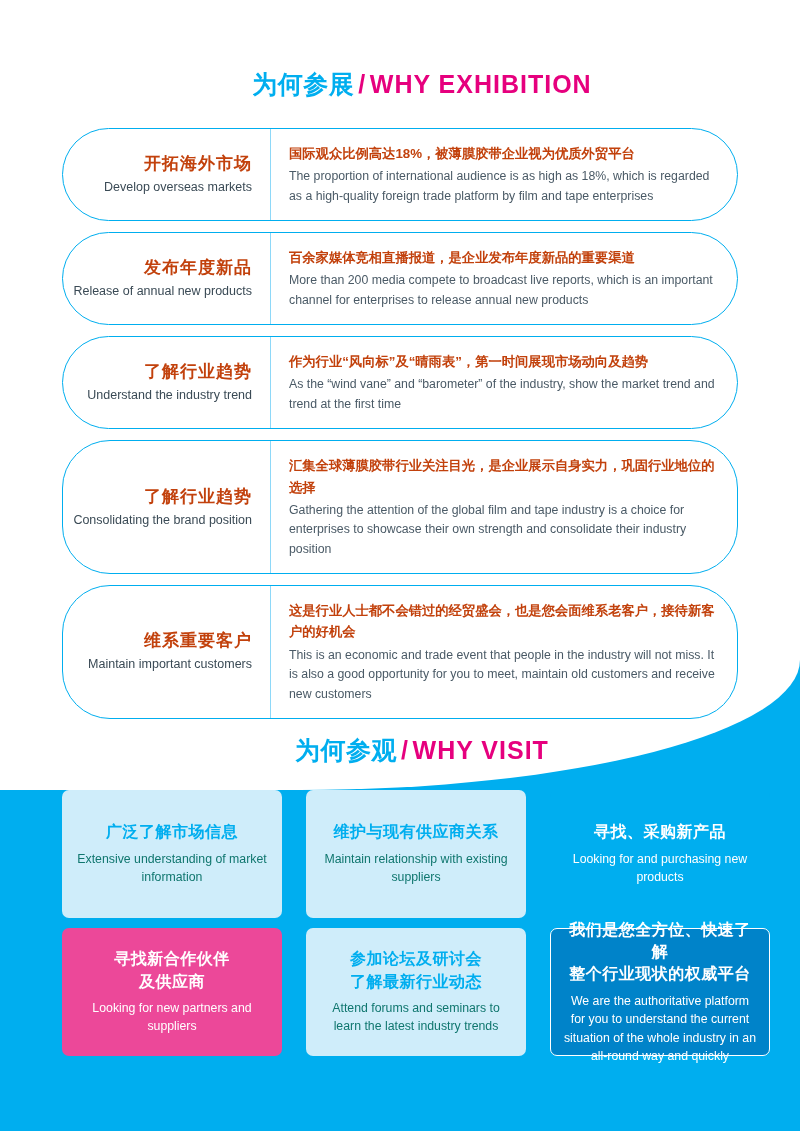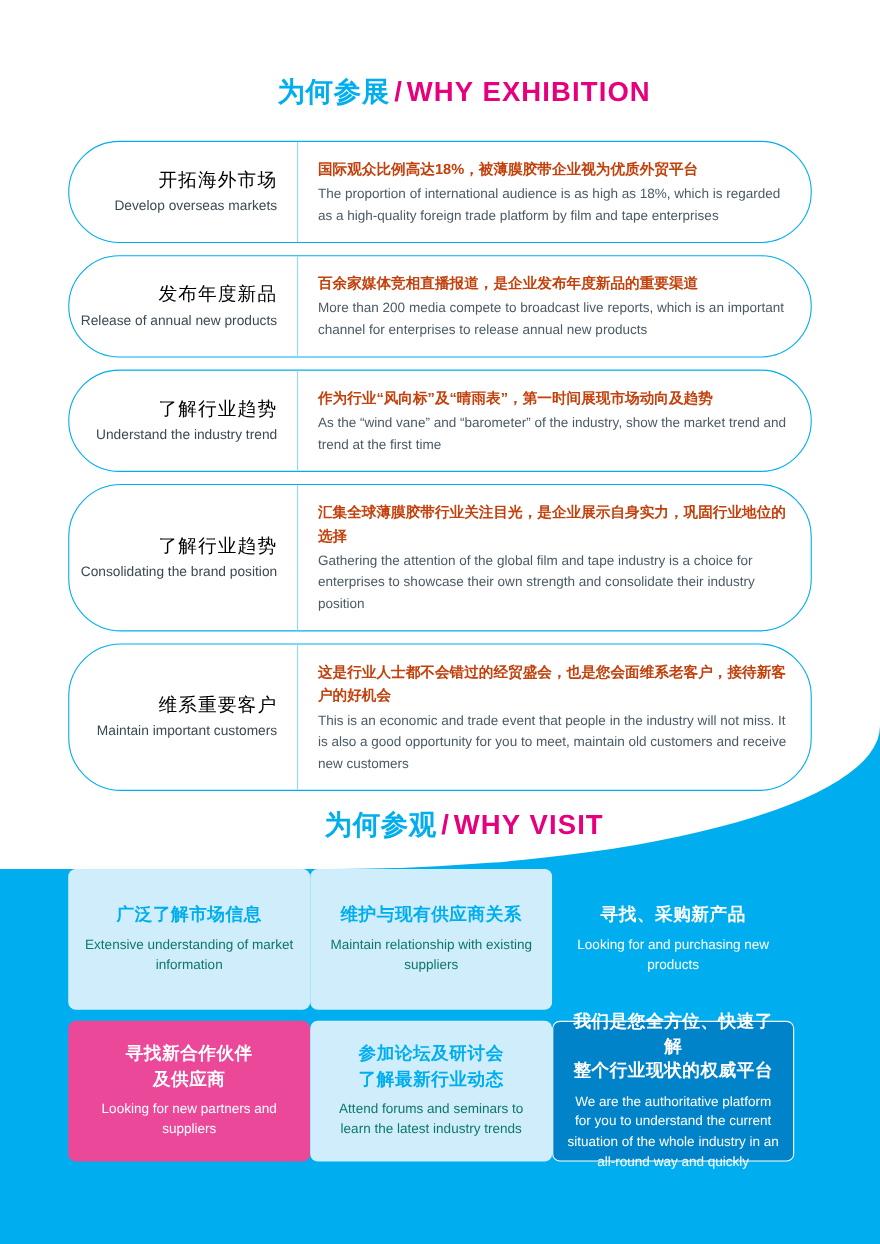--- a/index.html
+++ b/index.html
@@ -68,23 +68,23 @@
     flex: 0 0 208px;
     padding: 13px 18px 13px 10px;
     display: flex;
     flex-direction: column;
     justify-content: center;
     align-items: flex-end;
     text-align: right;
     border-right: 1.2px solid #8ED8F8;
   }
   .row-left .cn {
-    color: #000000;
+    color: #c2410c;
     font-size: 17px;
-    font-weight: normal;
+    font-weight: bold;
     letter-spacing: 1px;
     line-height: 1.35;
   }
   .row-left .en {
     color: #3a4a55;
     font-size: 12.5px;
     line-height: 1.45;
     margin-top: 2px;
   }
   .row-right {
@@ -112,21 +112,21 @@
     position: absolute;
     left: 0; top: 738px; width: 800px;
   }
   .visit-grid {
     position: absolute;
     left: 62px; top: 790px;
     width: 668px;
     display: grid;
     grid-template-columns: repeat(3, 220px);
     grid-template-rows: 128px 128px;
-    gap: 10px 0;
+    gap: 10px 24px;
   }
   .visit-card {
     border-radius: 7px;
     padding: 14px 12px;
     display: flex;
     flex-direction: column;
     justify-content: center;
     align-items: center;
     text-align: center;
   }

